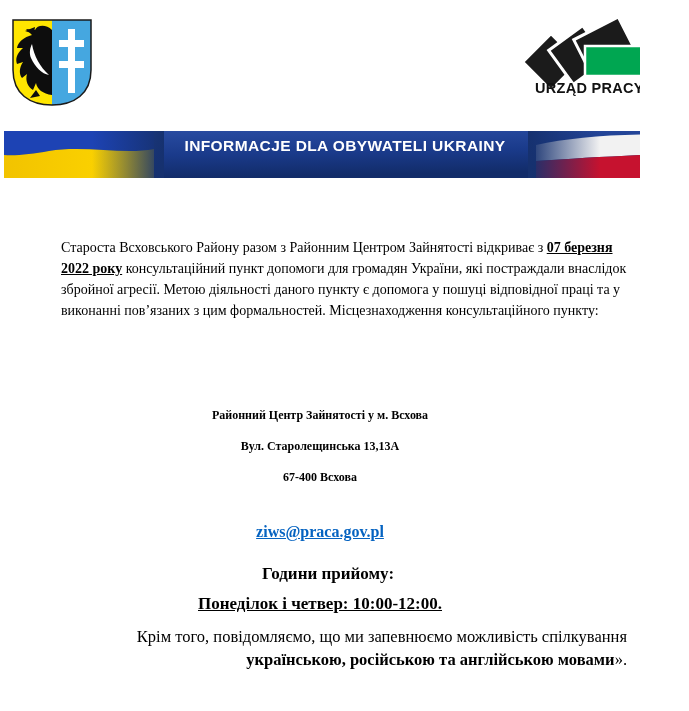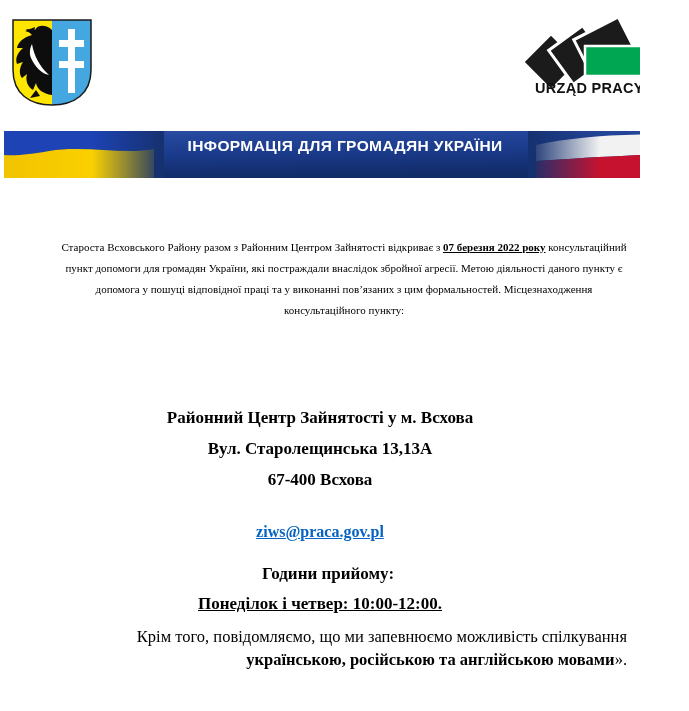--- a/index.html
+++ b/index.html
@@ -33,27 +33,26 @@
     text-align: center;
     font-family: "Liberation Sans", sans-serif;
     font-weight: 700; font-size: 15.5px; line-height: 17.5px;
     letter-spacing: .4px; color: #ffffff;
     text-transform: uppercase;
   }
 
   
   .intro {
     left: 61px; top: 237px; width: 566px;
-    text-align: center;
-    font-size: 11px; line-height: 21px;
+    font-size: 14px; line-height: 21px;
   }
   .intro .date { font-weight: 700; text-decoration: underline; }
 
   .center-line { left: 0; width: 100%; text-align: center; white-space: nowrap; }
-  .contact { font-weight: 700; font-size: 17px; }
+  .contact { font-weight: 700; font-size: 12px; }
   .contact-name    { top: 408px; }
   .contact-address { top: 439px; }
   .contact-postal  { top: 470px; }
   .contact-email   { top: 523px; }
   .email-link { color: #0563c1; font-weight: 700; text-decoration: underline; cursor: pointer; }
 
   .hours-heading  { top: 564px; font-weight: 700; font-size: 17px; padding-left: 16px; }
   .hours-schedule { top: 594px; font-weight: 700; font-size: 17px; text-decoration: underline; text-align: center; }
 
   .footer {
@@ -133,21 +132,21 @@
         <rect x="88" y="0" width="72" height="47" fill="url(#uaFade)"></rect>
       </g>
 
       <g>
         <path d="M532,14 C570,6 620,2 682,4 V22 C630,24 575,27 532,30 Z" fill="#f2f2f2"></path>
         <path d="M532,30 C575,27 630,24 682,22 V47 H532 Z" fill="#c6122f"></path>
         <rect x="524" y="0" width="72" height="47" fill="url(#plFade)"></rect>
       </g>
     </svg>
     <div class="banner-text">
-      <div>ІНФОРМАЦІЯ ДЛЯ ГРОМАДЯН УКРАЇНИ</div>
+      <div>INFORMACJE DLA OBYWATELI UKRAINY</div>
     </div>
   </div>
 
   <div class="abs intro">
     <span>Староста Всховського Району разом з Районним Центром Зайнятості відкриває з </span><span class="date">07 березня 2022 року</span><span> консультаційний пункт допомоги для громадян України, які постраждали внаслідок збройної агресії. Метою діяльності даного пункту є  допомога у пошуці відповідної праці та у виконанні пов’язаних з цим формальностей. Місцезнаходження консультаційного пункту:</span>
   </div>
 
   <div class="abs center-line contact contact-name">Районний Центр Зайнятості у м. Всхова</div>
   <div class="abs center-line contact contact-address">Вул. Старолещинська 13,13А</div>
   <div class="abs center-line contact contact-postal">67-400 Всхова</div>

